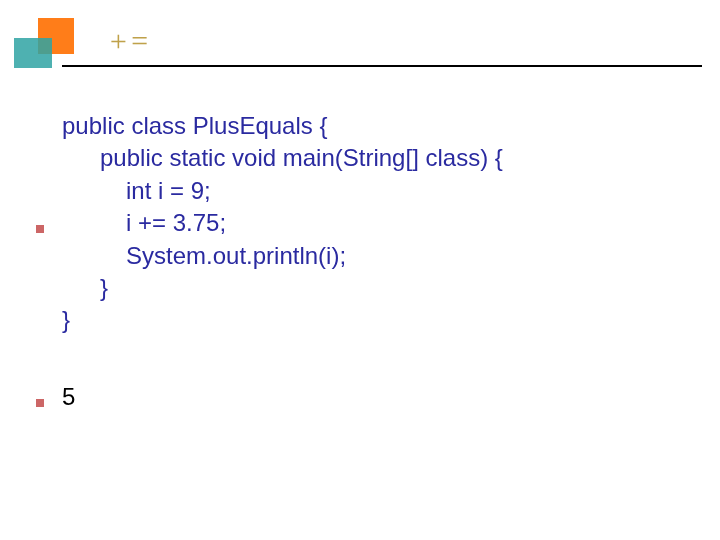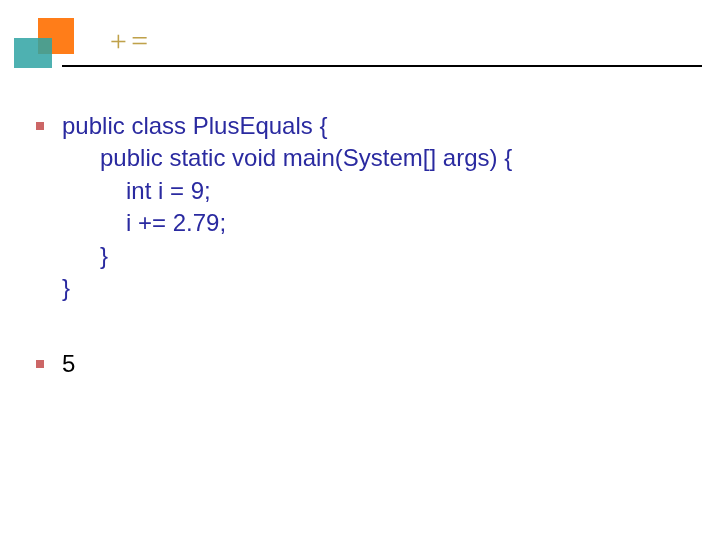--- a/index.html
+++ b/index.html
@@ -59,21 +59,21 @@
     background: #000;
   }
   .content {
     position: absolute;
     top: 110px;
     left: 36px;
     right: 20px;
   }
   .bullet-row {
     display: flex;
-    align-items: flex-start;
+    align-items: center;
     margin-bottom: 6px;
   }
   .bullet {
     width: 8px;
     height: 8px;
     background: #cc6666;
     margin-top: 12px;
     margin-right: 18px;
     flex: 0 0 auto;
   }
@@ -104,23 +104,24 @@
   <div class="title">+=</div>
 
   <div class="hr-line"></div>
 
   <div class="content">
 
     <div class="bullet-row">
       <div class="bullet"></div>
       <div class="bullet-body">
         <div>public class PlusEquals {</div>
-        <div class="ind-1">public static void main(System[] args) {</div>
+        <div class="ind-1">public static void main(String[] class) {</div>
         <div class="ind-2">int i = 9;</div>
-        <div class="ind-2">i += 2.79;</div>
+        <div class="ind-2">i += 3.75;</div>
+        <div class="ind-2">System.out.println(i);</div>
         <div class="ind-1">}</div>
         <div>}</div>
       </div>
     </div>
 
     <div class="bullet-row second">
       <div class="bullet"></div>
       <div class="bullet-body">5</div>
     </div>
 

